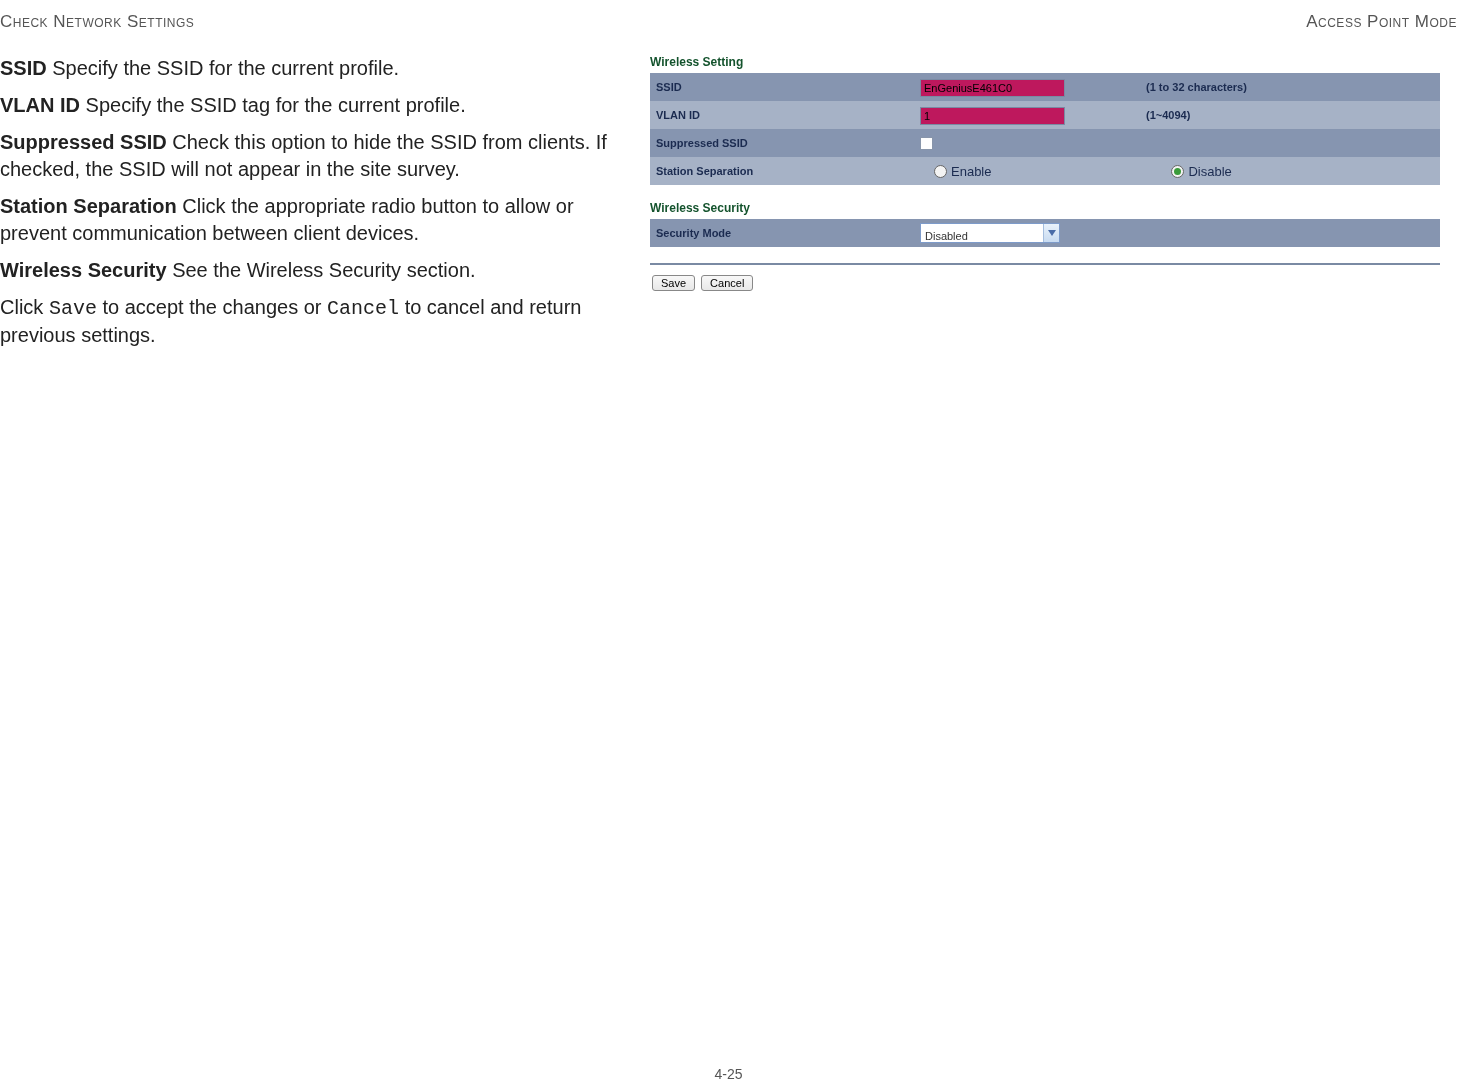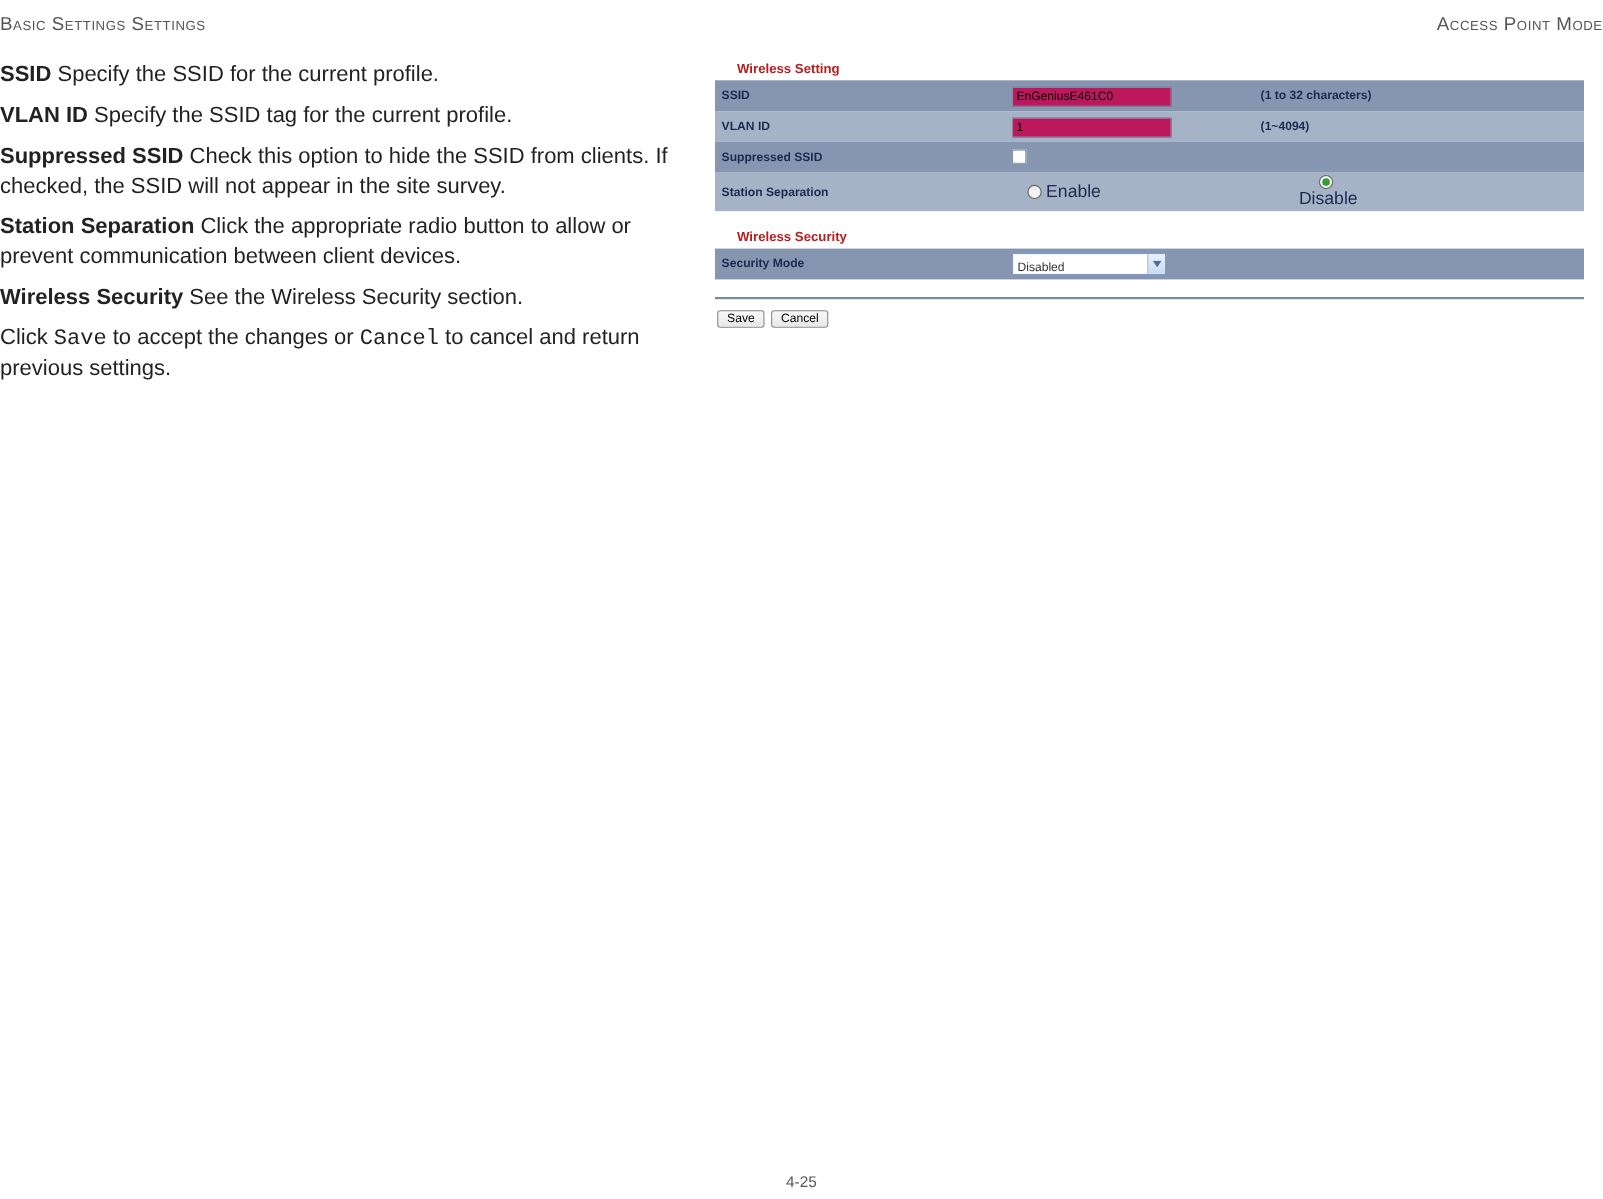--- a/index.html
+++ b/index.html
@@ -60,22 +60,22 @@
       font-weight: bold;
       font-style: italic;
       font-size: 16px;
       padding: 4px 2px 6px 2px;
       border-bottom: 2px solid #6c7d99;
       margin-bottom: 14px;
     }
     .section-heading {
       font-weight: bold;
       font-size: 12px;
-      color: #b91c1c;
-      margin: 0 0 4px 20px;
+      color: #14532d;
+      margin: 0 0 4px 0;
     }
     .setting-table {
       width: 100%;
       border-collapse: collapse;
     }
     .setting-table tr { height: 28px; }
     .row-dark { background: #8695b0; }
     .row-light { background: #a6b2c6; }
     .cell-label {
       width: 270px;
@@ -117,40 +117,40 @@
     .radio-cell {
       display: flex;
       align-items: center;
       gap: 0;
     }
     .radio-group {
       display: inline-flex;
       align-items: center;
       margin-right: 180px;
     }
-    .radio-group:last-child { margin-right: 0; flex-direction: column; }
+    .radio-group:last-child { margin-right: 0; }
     .radio {
       width: 13px;
       height: 13px;
       border-radius: 50%;
       border: 1px solid #666;
       background: #f3f3f3;
       margin-right: 4px;
       position: relative;
     }
     .radio.selected::after {
       content: "";
       position: absolute;
       top: 2px; left: 2px;
       width: 7px; height: 7px;
       border-radius: 50%;
       background: #3a9b3a;
     }
     .radio-label {
-      font-size: 16px;
+      font-size: 13px;
       color: #1b2b50;
     }
     .select-box {
       width: 140px;
       height: 20px;
       border: 1px solid #7d9bca;
       background: #fff;
       display: inline-flex;
       align-items: flex-end;
       justify-content: space-between;
@@ -192,21 +192,21 @@
       bottom: 8px;
       left: 50%;
       transform: translateX(-50%);
       font-size: 14px;
       color: #555;
     }
   </style>
 </head>
 <body>
 
-<div class="header-left">Basic Settings Settings</div>
+<div class="header-left">Check Network Settings</div>
 <div class="header-right">Access Point Mode</div>
 
 <div class="content">
   <div class="left-col">
     <p><span class="term">SSID</span><span>  Specify the SSID for the current profile.</span></p>
     <p><span class="term">VLAN ID</span><span>  Specify the SSID tag for the current profile.</span></p>
     <p><span class="term">Suppressed SSID</span><span>  Check this option to hide the SSID from clients. If checked, the SSID will not appear in the site survey.</span></p>
     <p><span class="term">Station Separation</span><span>  Click the appropriate radio button to allow or prevent communication between client devices.</span></p>
     <p><span class="term">Wireless Security</span><span>  See the Wireless Security section.</span></p>
     <p><span>Click </span><span class="mono">Save</span><span> to accept the changes or </span><span class="mono">Cancel</span><span> to cancel and return previous settings.</span></p>

